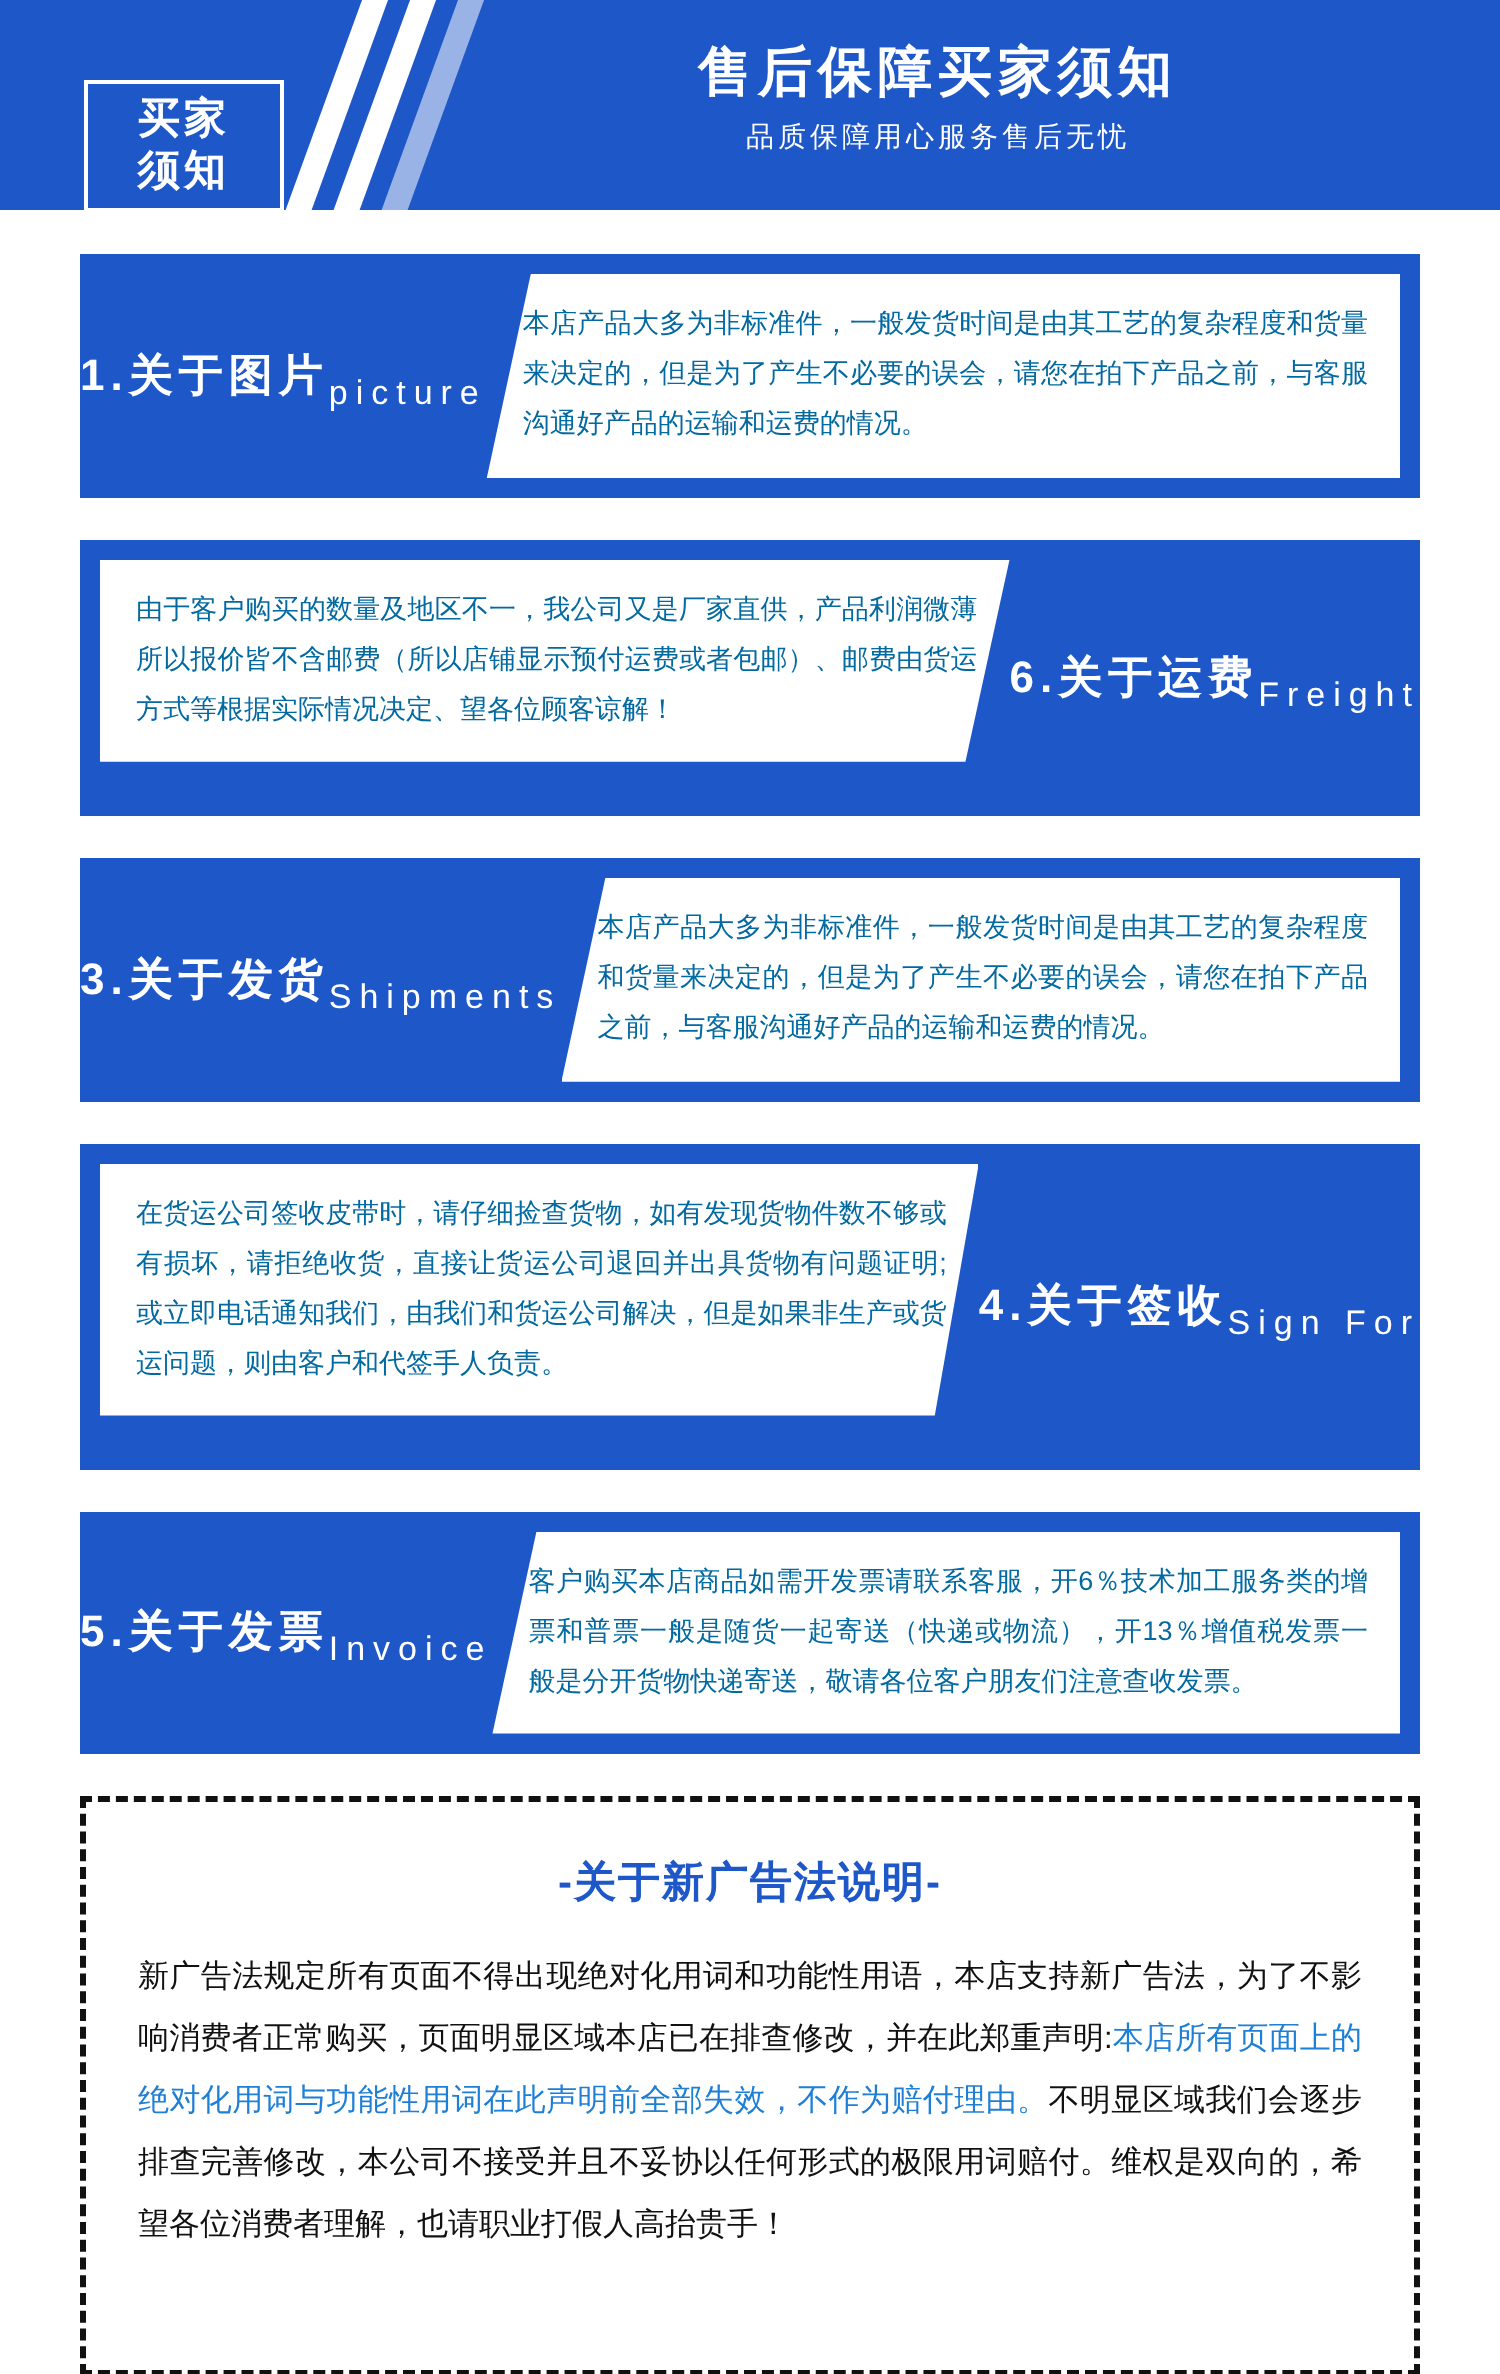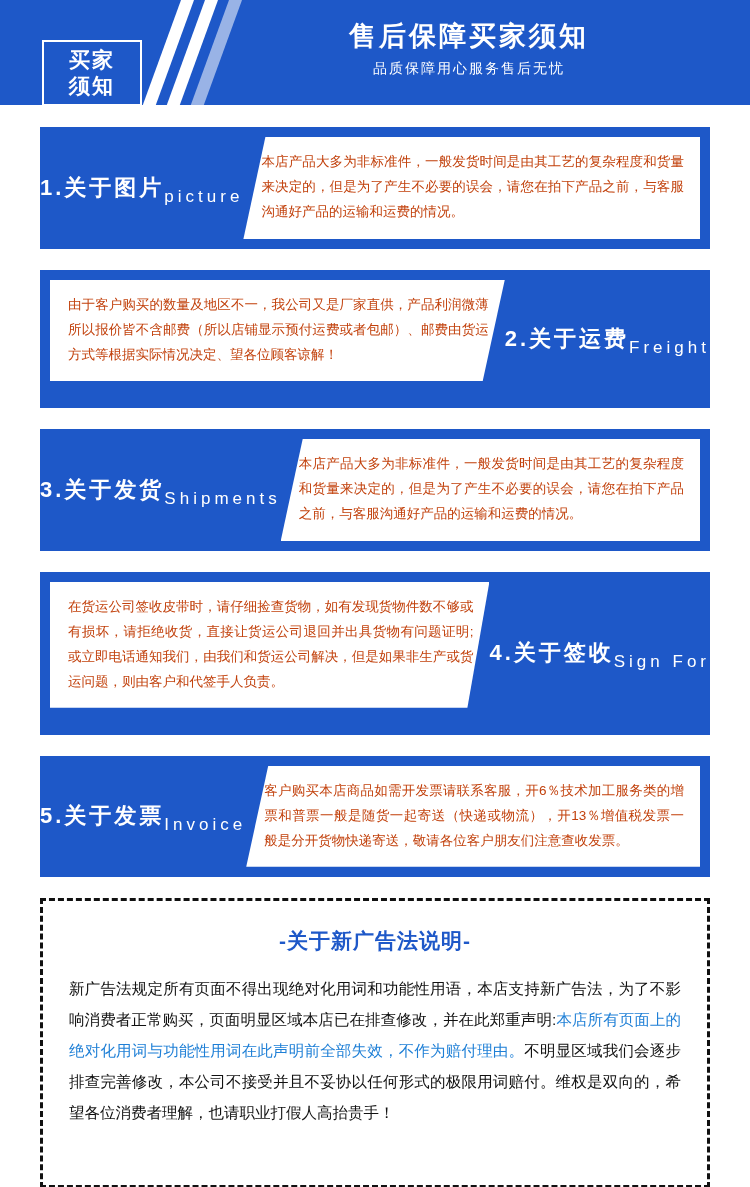--- a/index.html
+++ b/index.html
@@ -114,21 +114,21 @@
     margin-top: 18px;
     font-size: 17px;
     letter-spacing: 4px;
     white-space: nowrap;
   }
   .sec-body {
     flex: 1 1 auto;
     position: relative;
     margin: 10px 10px 10px 0;
     background: #ffffff;
-    color: #c2410c;
+    color: #0369a1;
     font-size: 13.5px;
     line-height: 1.85;
     padding: 13px 16px 13px 18px;
     box-sizing: border-box;
   }
   
   .section.rev .sec-body {
     margin: 10px 0 27px 10px;
   }
   
@@ -209,21 +209,21 @@
       <div class="sec-body cut-left">
         <p>本店产品大多为非标准件，一般发货时间是由其工艺的复杂程度和货量来决定的，但是为了产生不必要的误会，请您在拍下产品之前，与客服沟通好产品的运输和运费的情况。</p>
       </div>
     </div>
 
     <div class="section s2 rev">
       <div class="sec-body cut-right">
         <p>由于客户购买的数量及地区不一，我公司又是厂家直供，产品利润微薄所以报价皆不含邮费（所以店铺显示预付运费或者包邮）、邮费由货运方式等根据实际情况决定、望各位顾客谅解！</p>
       </div>
       <div class="sec-label">
-        <div class="cn">2.关于运费</div>
+        <div class="cn">6.关于运费</div>
         <div class="en">Freight</div>
       </div>
     </div>
 
     <div class="section s3">
       <div class="sec-label">
         <div class="cn">3.关于发货</div>
         <div class="en">Shipments</div>
       </div>
       <div class="sec-body cut-left">

